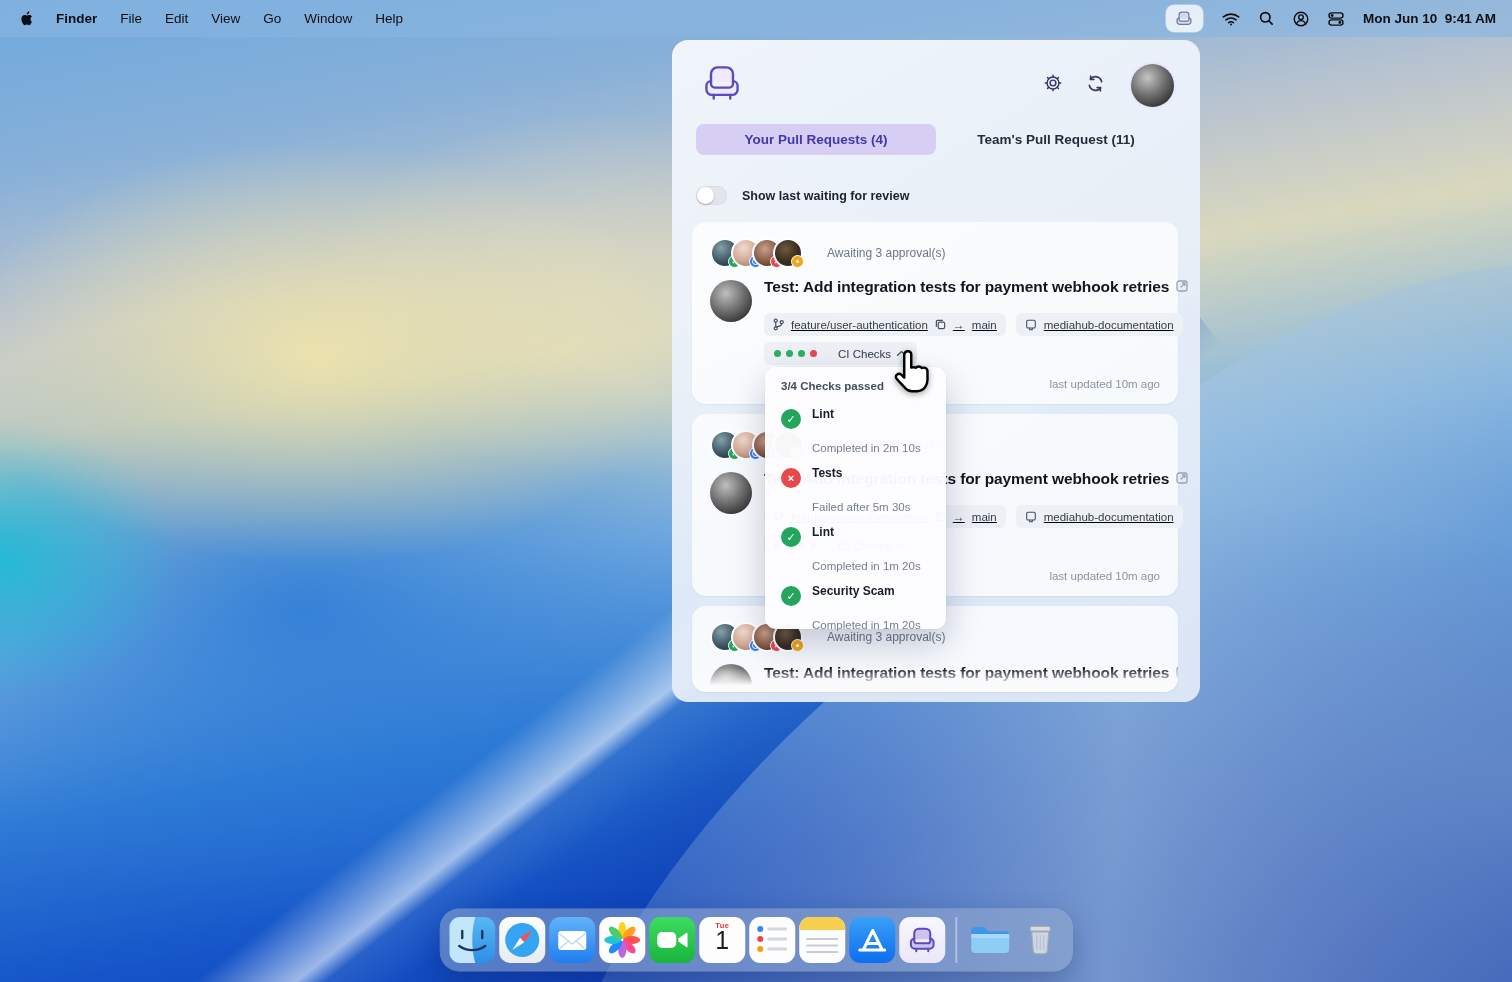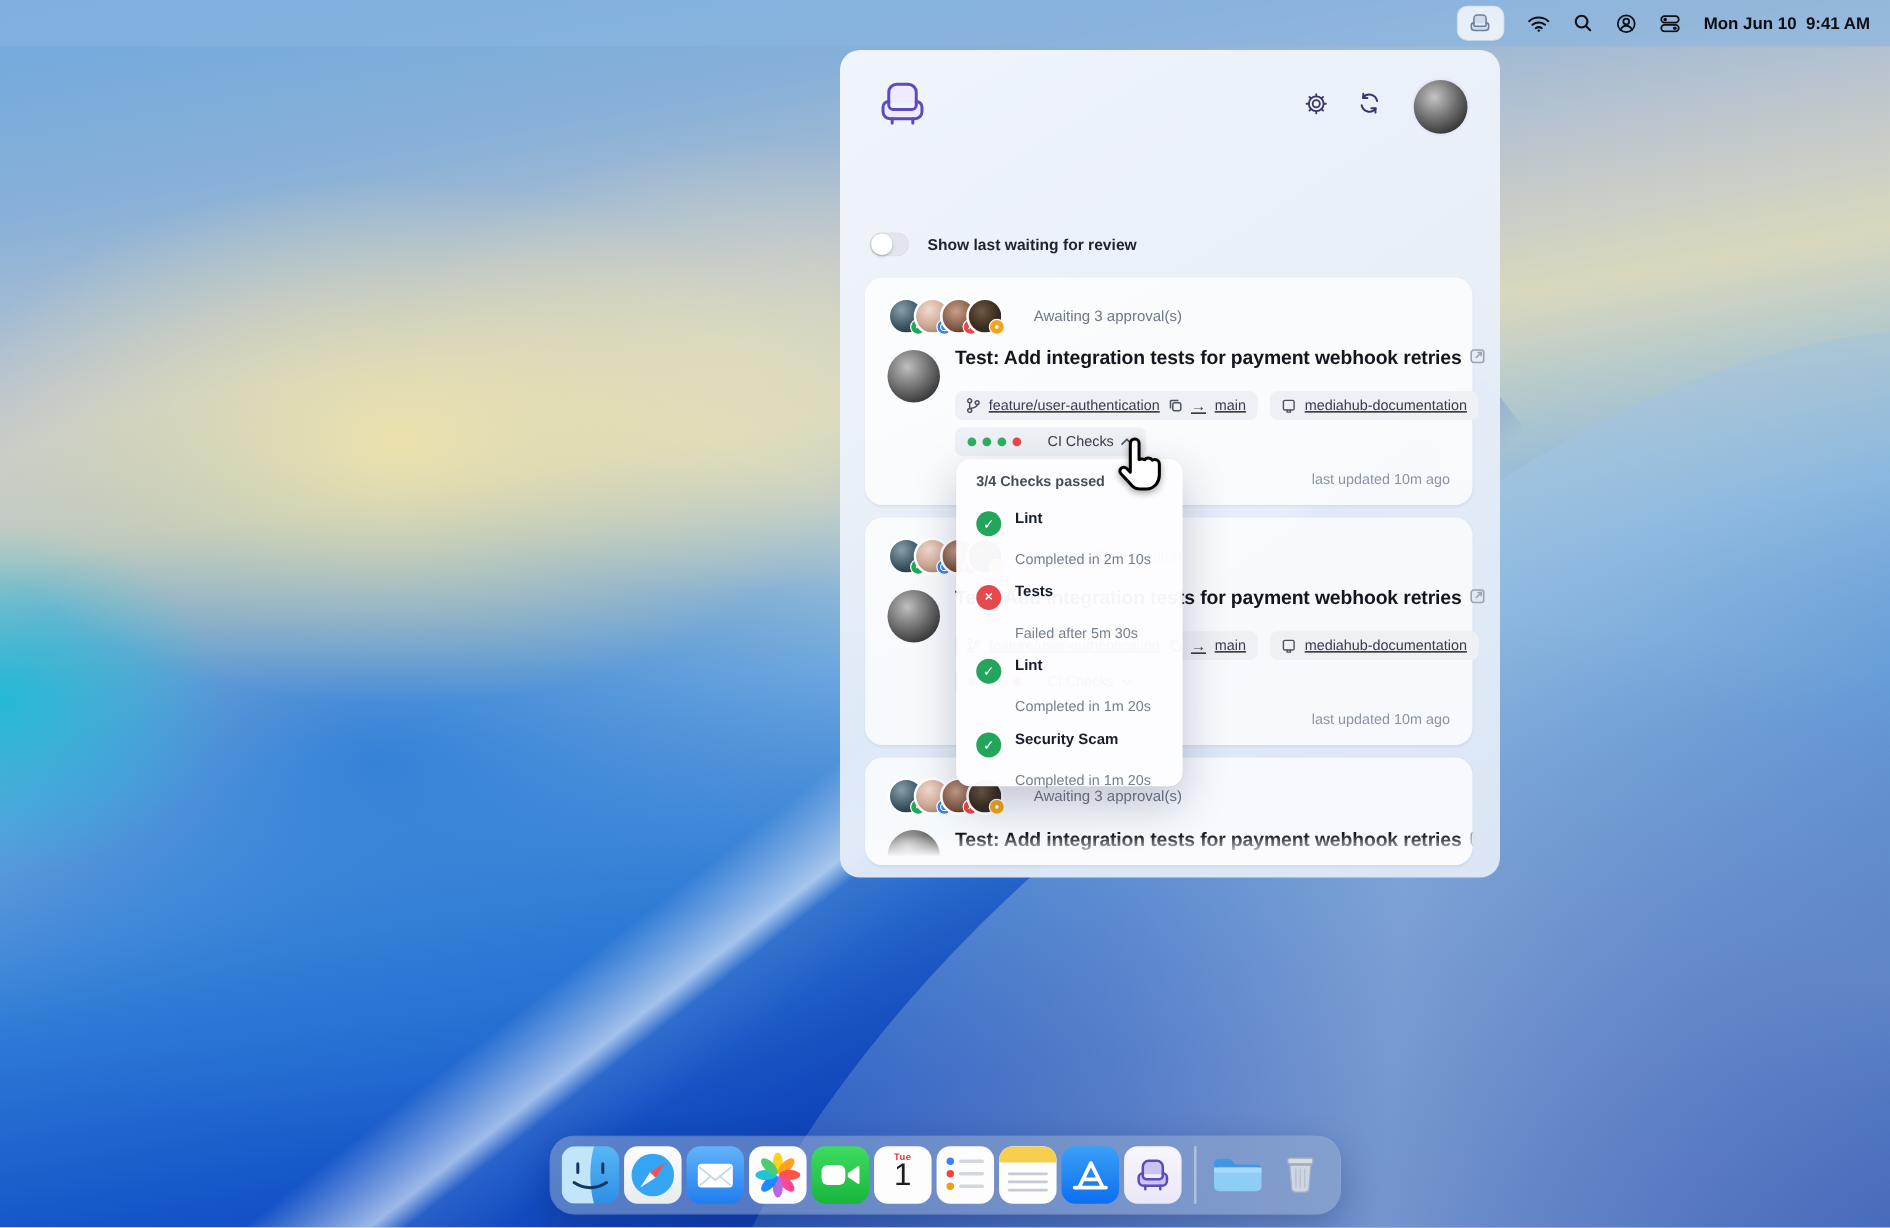--- a/index.html
+++ b/index.html
@@ -121,20 +121,34 @@
   .cal-day{position:absolute;top:9px;left:0;right:0;text-align:center;font-size:25px;font-weight:300;color:#1e1e20;}
 </style>
 </head>
 <body>
 
 <div class="desktop">
   <div class="streak"></div>
   <div class="band"></div>
 
   <div class="menubar">
+    <div class="mb-left">
+      <span class="mbicon">
+        <svg width="14" height="17" viewBox="0 0 16 20">
+            <path d="M13.3 10.6c0-2 1.6-3 1.7-3.1-1-1.4-2.4-1.6-2.9-1.6-1.2-.1-2.4.7-3 .7-.6 0-1.6-.7-2.6-.7-1.3 0-2.6.8-3.3 2-1.4 2.4-.4 6 1 8 .7 1 1.5 2.1 2.5 2s1.4-.7 2.3-.7c.9 0 1.4.7 2.5.7 1 0 1.7-1 2.4-2 .7-1.1 1-2.2 1-2.3-.1 0-1.6-.7-1.6-3zM11.1 4.2c.5-.7.9-1.6.8-2.6-.8 0-1.7.5-2.3 1.2-.5.6-.9 1.6-.8 2.5.9.1 1.8-.4 2.3-1.1z" fill="#0c0f15"></path>
+          </svg>
+      </span>
+      <span class="mb-item appname">Finder</span>
+      <span class="mb-item">File</span>
+      <span class="mb-item">Edit</span>
+      <span class="mb-item">View</span>
+      <span class="mb-item">Go</span>
+      <span class="mb-item">Window</span>
+      <span class="mb-item">Help</span>
+    </div>
     <div class="mb-right">
       <span class="mb-pill">
         <svg width="20" height="18" viewBox="0 0 48 44" fill="none" stroke="#6d7d9e" stroke-width="3" stroke-linecap="round" stroke-linejoin="round">
           <path d="M12 21v-9a7 7 0 0 1 7-7h10a7 7 0 0 1 7 7v9" fill="#cfdbec"></path>
           <path d="M12 20a5 5 0 0 0-5 5v4a6 6 0 0 0 6 6h22a6 6 0 0 0 6-6v-4a5 5 0 0 0-5-5v3a4 4 0 0 1-4 4H16a4 4 0 0 1-4-4z" fill="#cfdbec"></path>
         </svg>
       </span>
       <span class="mbicon">
         <svg width="18" height="14" viewBox="0 0 20 15" fill="none" stroke="#0c0f15" stroke-width="1.8" stroke-linecap="round">
           <path d="M1.5 5.2a13 13 0 0 1 17 0"></path>
@@ -191,20 +205,26 @@
           <path d="M4.9 2.2v3.4h3.4"></path>
             <path d="M15.1 17.8v-3.4h-3.4"></path>
         </svg>
       </span>
       <span class="halo">
           <span class="avatar-lg"></span>
         </span>
     </div>
 
     <div class="tabs">
+      <div class="tab active">
+          <span>Your Pull Requests (4)</span>
+        </div>
+      <div class="tab">
+          <span>Team's Pull Request (11)</span>
+        </div>
     </div>
 
     <div class="toggle-row">
       <span class="switch">
           <span class="knob"></span>
         </span>
       <span class="toggle-label">Show last waiting for review</span>
     </div>
 
     <div class="pr-card card-1">

